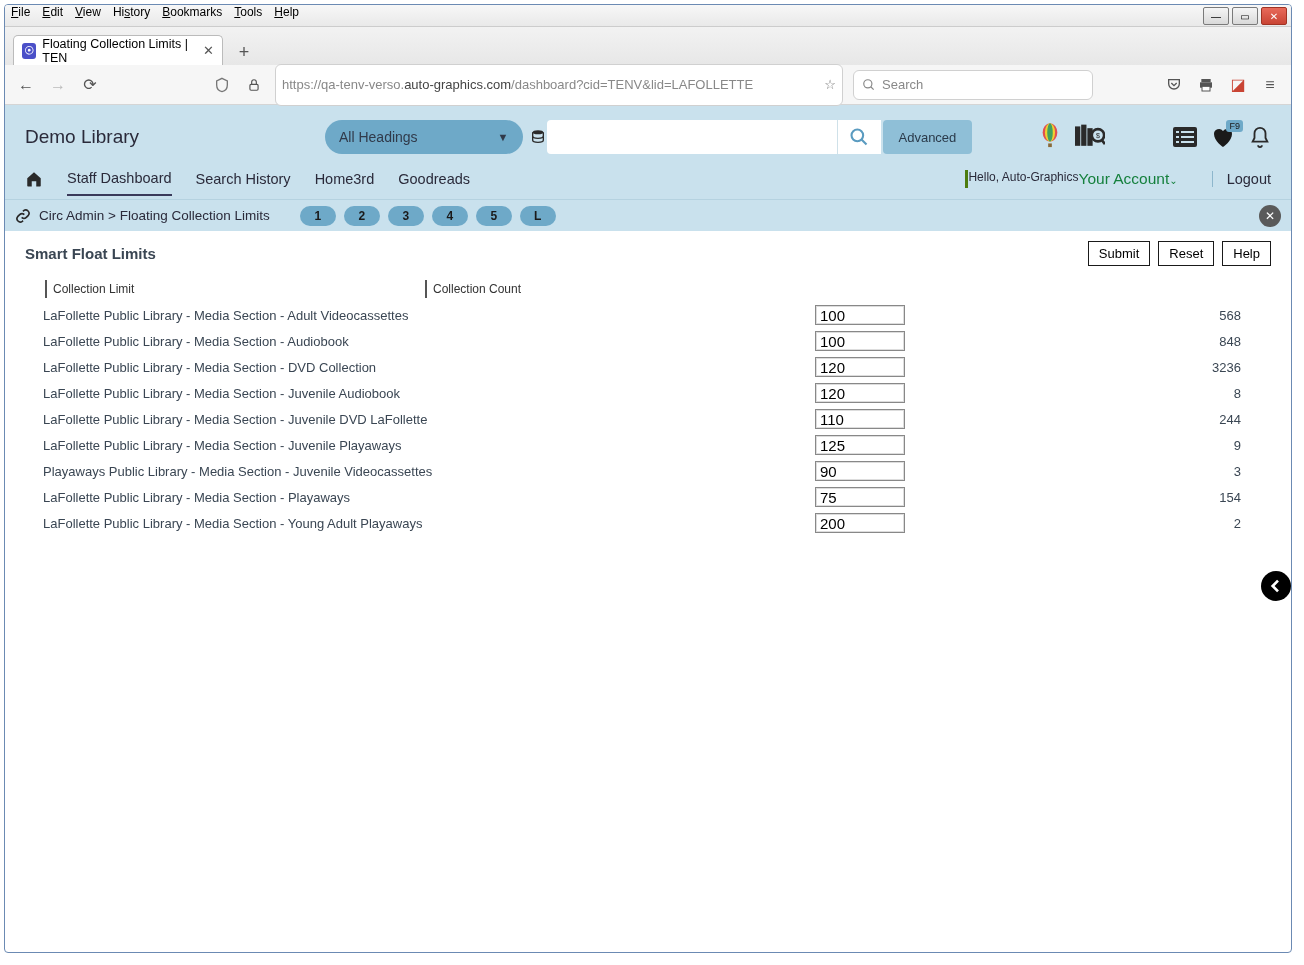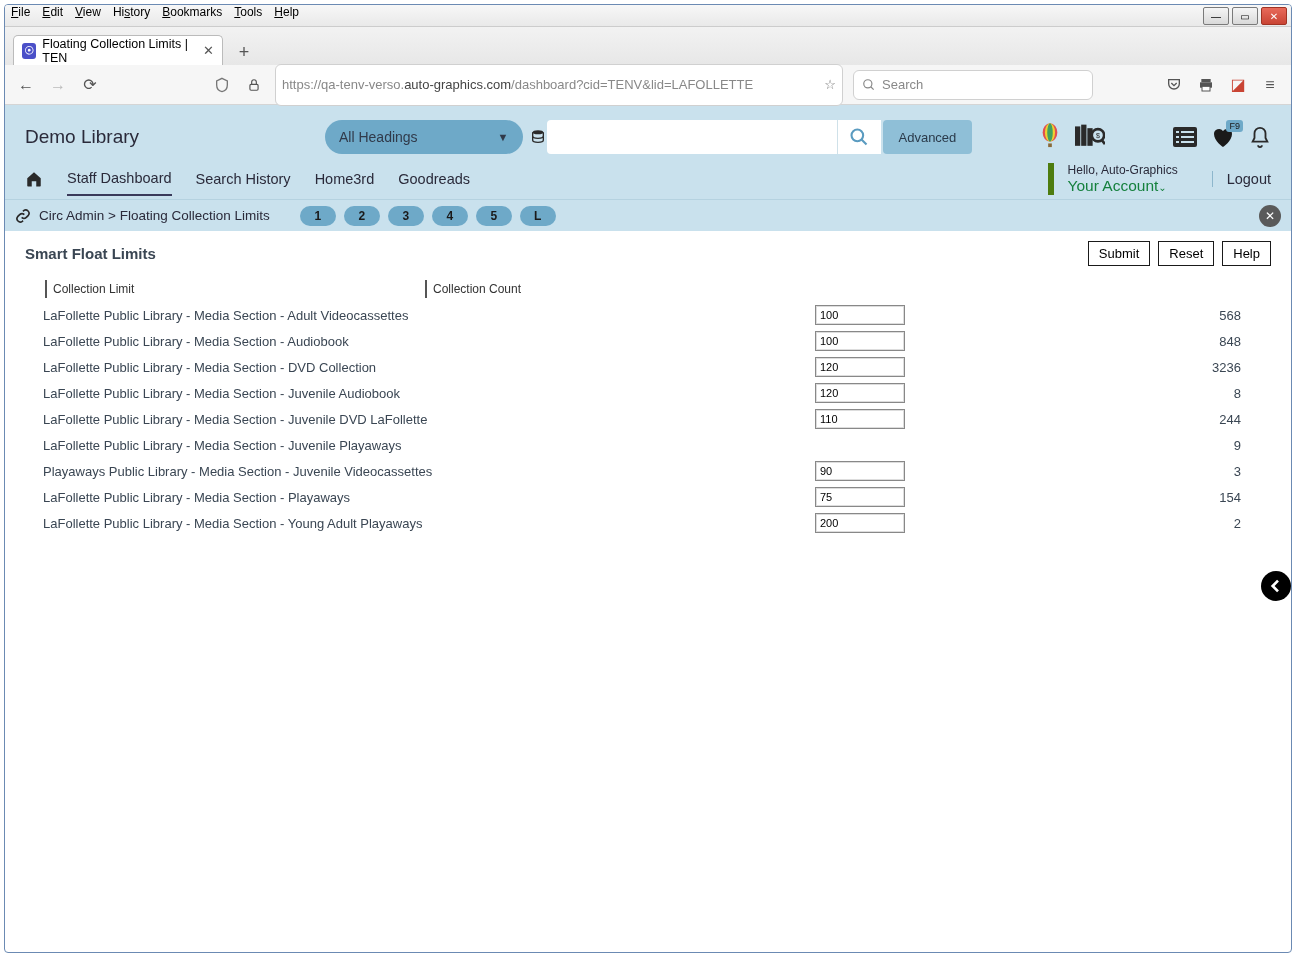--- a/index.html
+++ b/index.html
@@ -206,21 +206,21 @@
 .nav-row {
   display:flex;
   align-items:center;
   height: 40px;
   gap: 24px;
 }
 .home-icon { font-size:18px; color:#2a2a2a; cursor:pointer; }
 .nav-link { color:#2a2a3a; font-size:14.5px; cursor:pointer; padding:8px 0; }
 .nav-link.active { border-bottom: 2px solid #3a3a5a; }
 .nav-spacer { flex:1; }
-.account-box { display:flex; flex-direction:column; border-left:6px solid #4d7c0f; padding-left:14px; }
+.account-box { display:flex; flex-direction:row; border-left:3px solid #4d7c0f; }
 .hello-text { font-size:12px; color:#2a2a3a; }
 .your-account { font-size:15.5px; color:#15803d; cursor:pointer; }
 .logout { color:#2a2a3a; font-size:14.5px; cursor:pointer; border-left:1px solid #8db6cc; padding-left:14px; margin-left:10px;}
 
 
 .crumb-bar {
   background:#c9e1ed;
   display:flex;
   align-items:center;
   height: 32px;
@@ -291,21 +291,21 @@
   color:#3a4653;
 }
 .cell-name { flex:0 0 790px; padding-left:18px; }
 .cell-limit { flex:0 0 290px; }
 .cell-count { flex:1; text-align:right; padding-right:30px;}
 .limit-input {
   width: 90px; height:20px;
   border:1px solid #888;
   box-shadow: inset 0 0 0 1px #ddd;
   padding: 0 4px;
-  font-size:11px;
+  font-size:15px;
 }
 
 .side-chevron {
   position:absolute;
   right: 0px;
   top: 340px;
   width: 30px; height:30px;
   background:#000; color:#fff;
   border-radius:50%;
   display:flex; align-items:center; justify-content:center;
@@ -545,20 +545,21 @@
             <div class="cell-limit"><input class="limit-input" value="120" style=""></div>
             <div class="cell-count">8</div>
           </div>
           <div class="grid-row">
             <div class="cell-name">LaFollette Public Library - Media Section - Juvenile DVD LaFollette</div>
             <div class="cell-limit"><input class="limit-input" value="110" style=""></div>
             <div class="cell-count">244</div>
           </div>
           <div class="grid-row">
             <div class="cell-name">LaFollette Public Library - Media Section - Juvenile Playaways</div>
+            <div class="cell-limit"><input class="limit-input" value="125" style=""></div>
             <div class="cell-count">9</div>
           </div>
           <div class="grid-row">
             <div class="cell-name">Playaways Public Library - Media Section - Juvenile Videocassettes</div>
             <div class="cell-limit"><input class="limit-input" value="90" style=""></div>
             <div class="cell-count">3</div>
           </div>
           <div class="grid-row">
             <div class="cell-name">LaFollette Public Library - Media Section - Playaways</div>
             <div class="cell-limit"><input class="limit-input" value="75" style=""></div>

